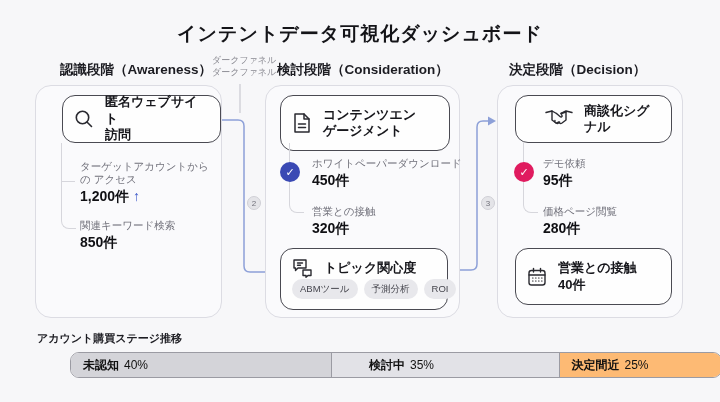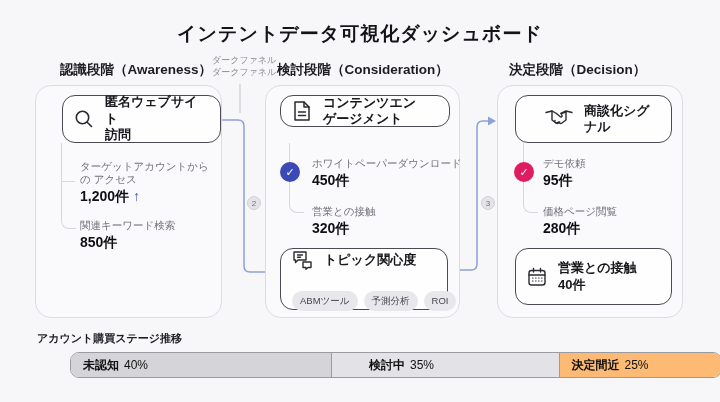--- a/index.html
+++ b/index.html
@@ -34,22 +34,22 @@
   .panel.p-aw{left:35px;width:187px;}
   .panel.p-co{left:265px;width:195px;}
   .panel.p-de{left:497px;width:186px;}
   .card{
     position:absolute;background:#fefefe;border:1.3px solid #4a4a52;
     border-radius:13px;box-sizing:border-box;
     display:flex;align-items:center;gap:10px;padding:6px 10px;
   }
   .card .ttl{font-size:13px;font-weight:bold;line-height:16.5px;color:#17171c;}
   .card1{left:62px;top:95px;width:159px;height:48px;}
-  .card2{left:280px;top:95px;width:170px;height:32px;}
-  .card3{left:280px;top:248px;width:168px;height:62px;flex-direction:column;align-items:flex-start;gap:20px;padding:0 10px;}
+  .card2{left:280px;top:95px;width:170px;height:56px;}
+  .card3{left:280px;top:248px;width:168px;height:62px;flex-direction:column;align-items:flex-start;gap:0;padding:8px 10px;}
   .card4{left:515px;top:95px;width:157px;height:48px;padding-left:28px;}
   .card5{left:515px;top:248px;width:157px;height:57px;}
   .card3 .row{display:flex;align-items:center;gap:9px;}
   .tagrow{display:flex;gap:6px;padding-left:1px;}
   .tag{
     background:#e8e8ec;color:#46464e;font-size:9.5px;line-height:1;
     padding:5px 8px;border-radius:10px;white-space:nowrap;
   }
   .icon{flex:0 0 auto;display:flex;align-items:center;justify-content:center;}
   .tree{position:absolute;pointer-events:none;}

